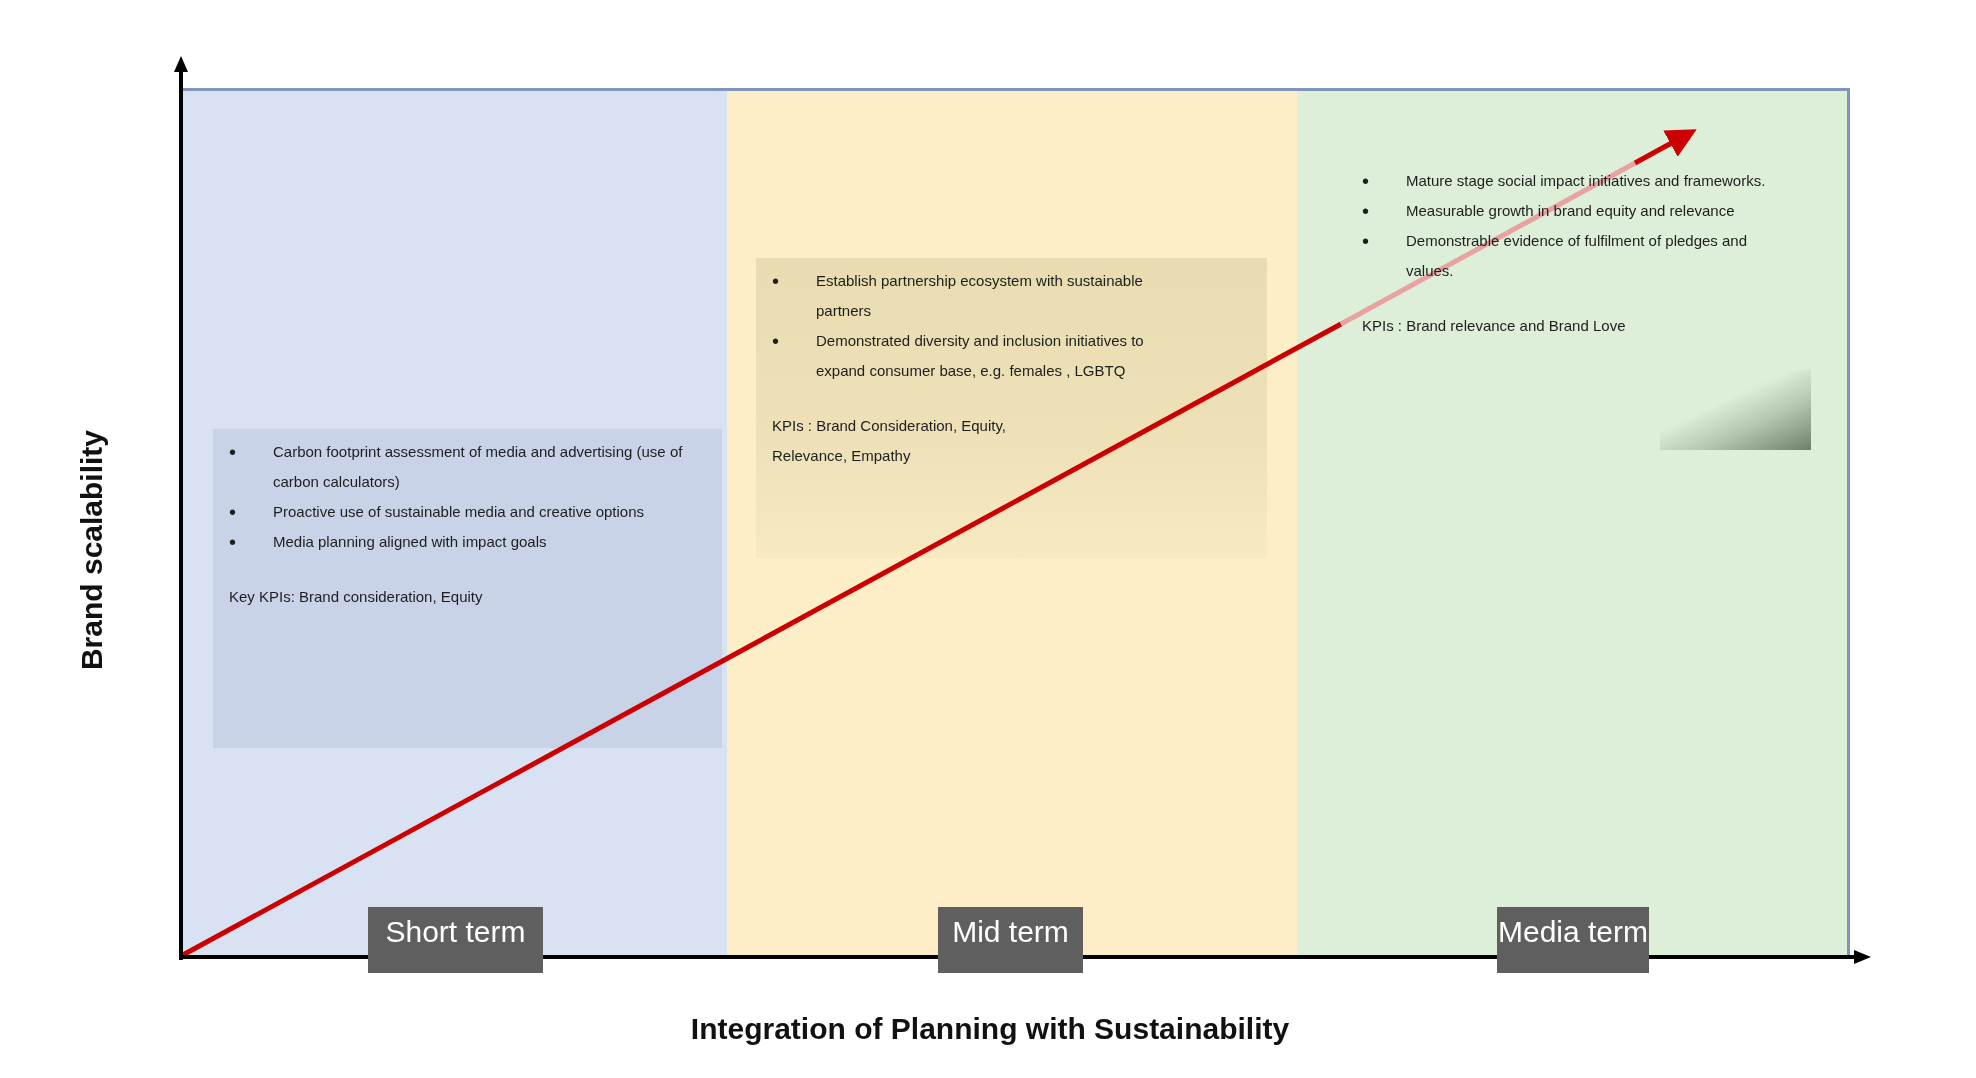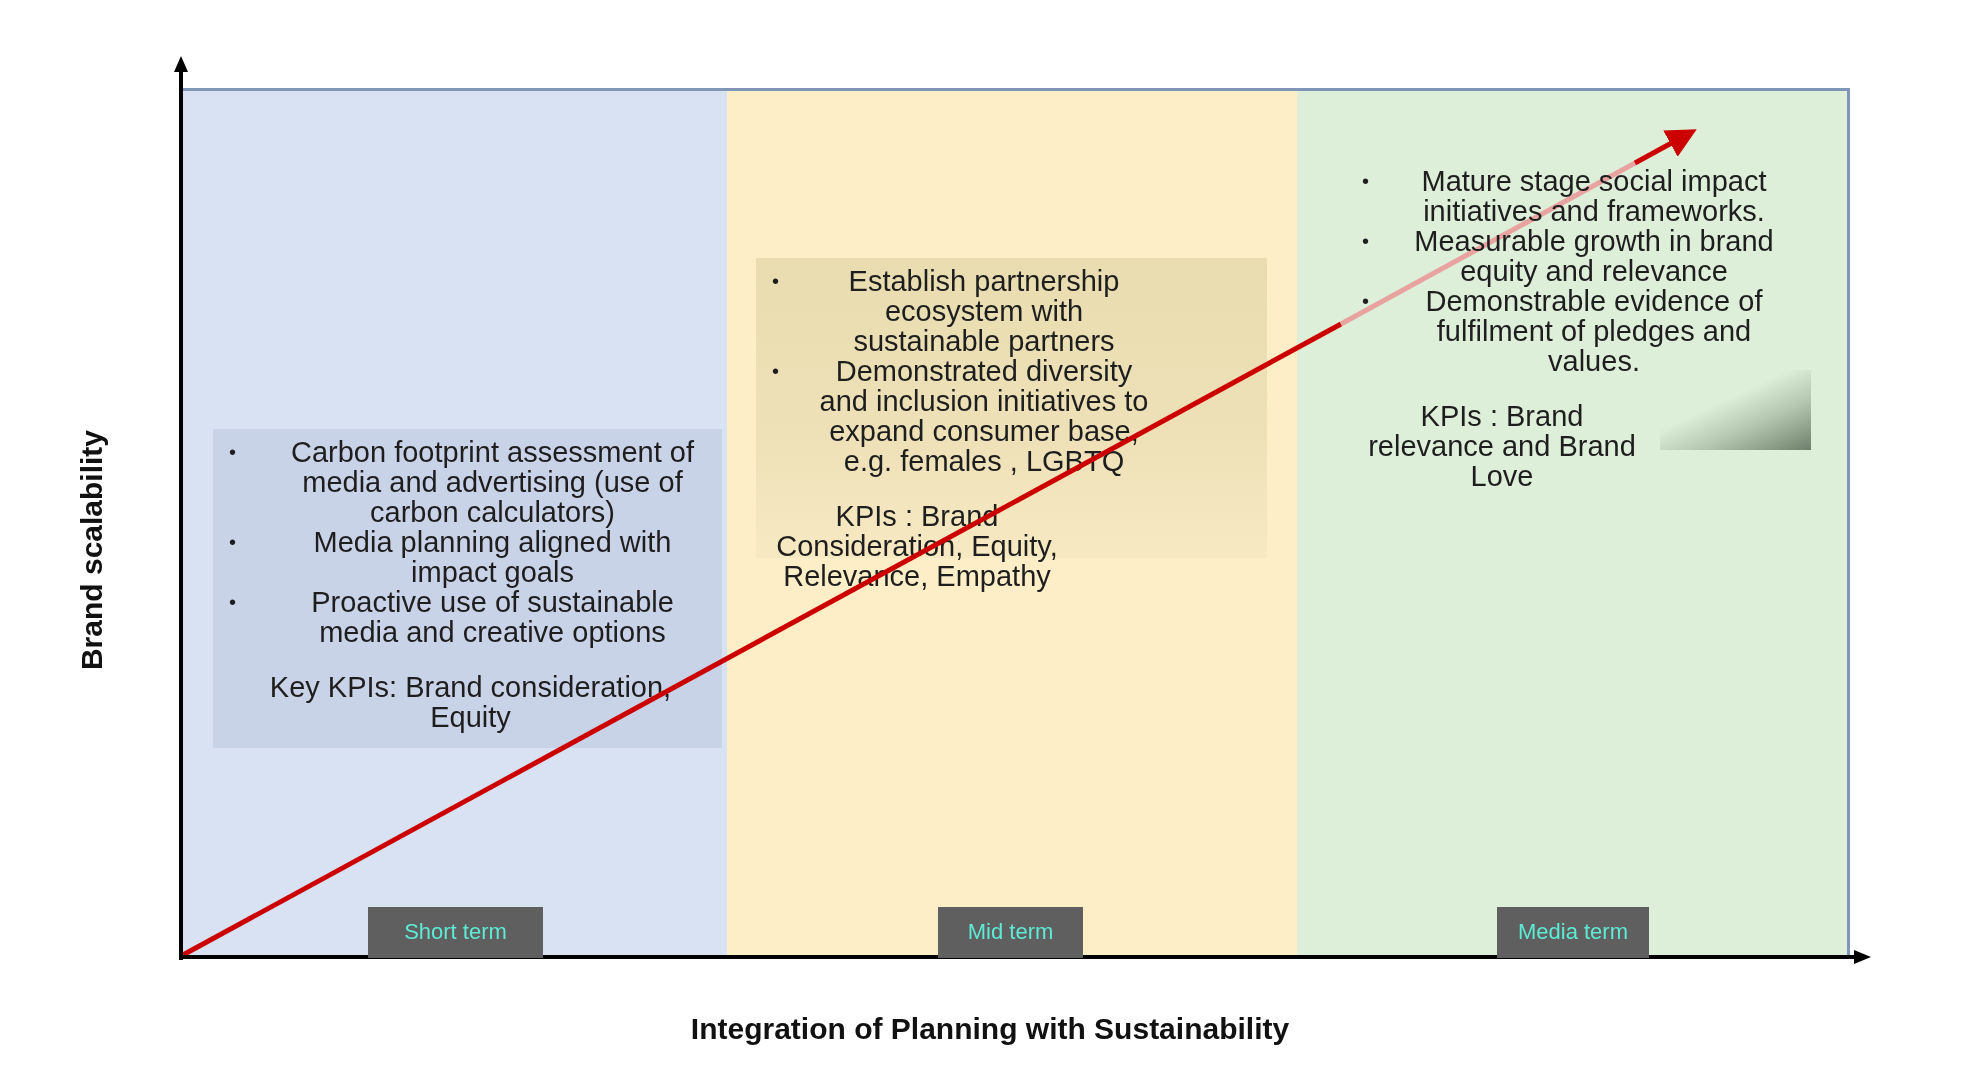--- a/index.html
+++ b/index.html
@@ -2,51 +2,51 @@
 <html><head>
 <meta charset="utf-8">
 <style>
   html, body { margin:0; padding:0; background:#ffffff; }
   body { width:1976px; height:1078px; position:relative; overflow:hidden;
          font-family:"Liberation Sans", "DejaVu Sans", sans-serif; color:#1e1e1e; }
   .panel { position:absolute; top:88px; height:870px; }
   .panel-short { left:181px; width:547px; background:#d8e2f3; border-top:3px solid #7f96b8; box-sizing:border-box; }
   .panel-mid   { left:727px; width:571px; background:#fdeec8; border-top:3px solid #7f96b8; box-sizing:border-box; }
   .panel-long  { left:1297px; width:553px; background:#ddefd8; border-top:3px solid #7f96b8; border-right:3px solid #7f96b8; box-sizing:border-box; }
-  .box { position:absolute; box-sizing:border-box; font-size:29px; line-height:30px;text-align:center; }
+  .box { position:absolute; box-sizing:border-box; font-size:15px; line-height:30px; }
   .box-short { left:213px; top:429px; width:509px; height:319px; background:#c9d3e8; padding:8px 10px 14px 16px; }
   .box-mid { left:756px; top:258px; width:511px; height:300px;
              background:linear-gradient(180deg,#e8dcb0 0%,#eee1b8 60%,#f7e9c2 100%); padding:8px 10px 0 16px; }
   .box-long { left:1346px; top:160px; width:466px; height:290px; padding:6px 8px 0 16px; }
   .corner-shade { position:absolute; left:1660px; top:370px; width:151px; height:80px;
     background:linear-gradient(155deg, rgba(221,239,216,0) 40%, #b7c8b2 65%, #6e806b 100%); }
   ul.bul { list-style:none; margin:0; padding:0; }
   ul.bul li { position:relative; padding-left:44px; }
   ul.bul li::before { content:"\2022"; position:absolute; left:0; top:0; font-size:20px; }
   .kpi { margin-top:25px; }
-  .term { position:absolute; top:907px; height:51px; background:#5f5f5f; color:#5eead4;
-          font-size:22px; line-height:50px; text-align:center; box-sizing:border-box; }
+  .term { position:absolute; top:907px; height:66px; background:#5f5f5f; color:#ffffff;
+          font-size:30px; line-height:50px; text-align:center; box-sizing:border-box; }
   .axis-title-x { position:absolute; left:660px; top:1012px; width:660px; text-align:center;
                   font-size:30px; font-weight:bold; color:#111; }
   .axis-title-y { position:absolute; left:-38px; top:533px; width:260px; text-align:center;
                   font-size:30px; font-weight:bold; color:#111; transform:rotate(-90deg); }
   svg.overlay { position:absolute; left:0; top:0; }
 </style>
 </head>
 <body>
 
 <div class="panel panel-short"></div>
 <div class="panel panel-mid"></div>
 <div class="panel panel-long"></div>
 
 <div class="box box-short">
   <ul class="bul">
     <li>Carbon footprint assessment of media and advertising (use of carbon calculators)</li>
+    <li>Proactive use of sustainable media and creative options</li>
     <li>Media planning aligned with impact goals</li>
-    <li>Proactive use of sustainable media and creative options</li>
   </ul>
   <div class="kpi">Key KPIs: Brand consideration, Equity</div>
 </div>
 
 <div class="box box-mid">
   <ul class="bul" style="width:380px">
     <li>Establish partnership ecosystem with sustainable partners</li>
     <li>Demonstrated diversity and inclusion initiatives to expand consumer base, e.g. females , LGBTQ</li>
   </ul>
   <div class="kpi" style="width:290px">KPIs : Brand Consideration, Equity, Relevance, Empathy</div>

